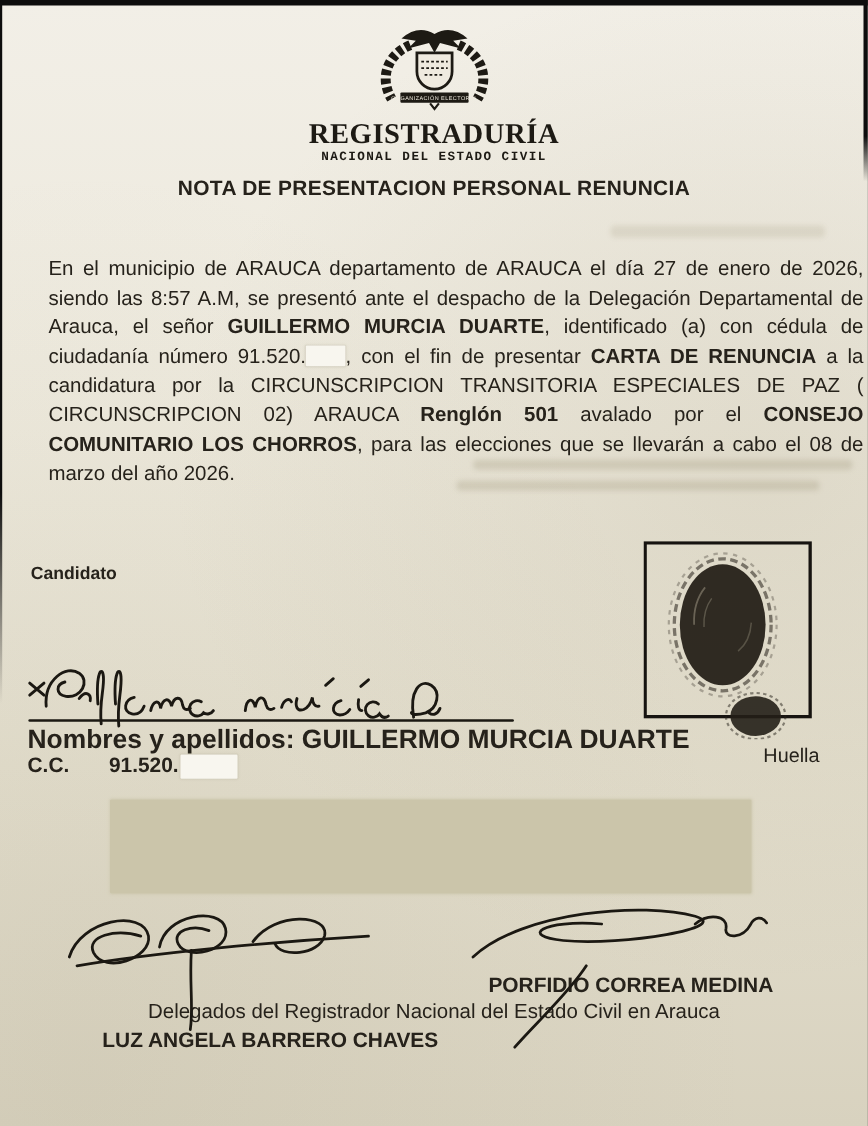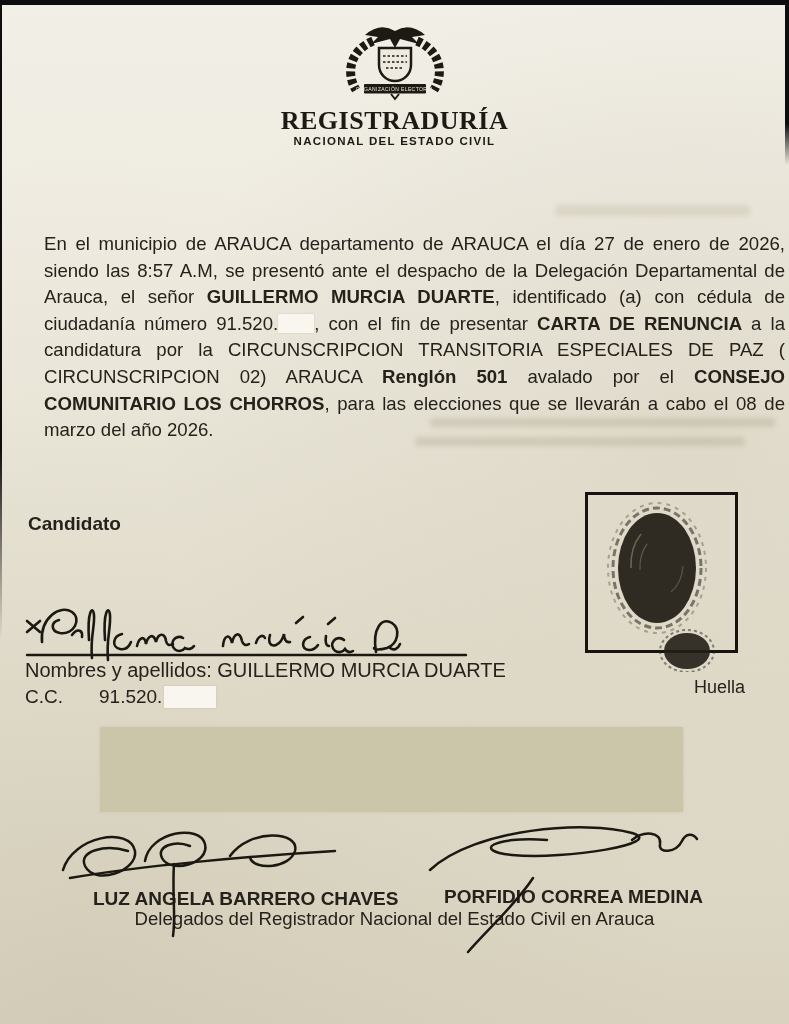--- a/index.html
+++ b/index.html
@@ -14,53 +14,53 @@
     content:""; position:absolute; inset:0; pointer-events:none;
     background:radial-gradient(ellipse at 88% 42%, rgba(158,148,118,0.16), transparent 55%),
                radial-gradient(ellipse at 10% 95%, rgba(150,142,112,0.10), transparent 60%);
   }
   .scan-top-bar { position:absolute; left:0; top:0; width:789px; height:5px; background:#0d0d0d; z-index:6; }
   .scan-left-edge { position:absolute; left:0; top:0; width:2px; height:640px; background:linear-gradient(180deg,#0d0d0d 70%,transparent); z-index:6; }
   .scan-right-edge { position:absolute; right:0; top:0; width:4px; height:165px; background:linear-gradient(180deg,#0d0d0d 75%,transparent); z-index:6; }
 
   .logo-wrap { position:absolute; left:0; right:0; top:20px; text-align:center; z-index:2; }
   .brand-name { font-family:"Liberation Serif", serif; font-weight:bold; font-size:26px; letter-spacing:0.5px; color:#1d1a14; line-height:1.0; margin-top:2px; }
-  .brand-sub { font-family:Liberation Sans, sans-serif; font-weight:bold; font-size:11.5px; letter-spacing:1.3px; color:#1d1a14; margin-top:1px; }
+  .brand-sub { font-family:Liberation Mono, monospace; font-weight:bold; font-size:11.5px; letter-spacing:1.3px; color:#1d1a14; margin-top:1px; }
 
   .doc-title { position:absolute; left:0; right:0; top:161px; text-align:center; font-size:19px; font-weight:bold; letter-spacing:0.3px; z-index:2; }
 
   .body-par { position:absolute; left:44px; top:231px; width:741px; font-size:18.6px; line-height:26.6px; text-align:justify; z-index:2; }
   .body-par b { font-weight:bold; }
   .redact-inline { display:inline-block; height:19px; vertical-align:-3px;
     background:var(--redaction_white,#f8f6ef); box-shadow:0 0 2px rgba(120,110,85,0.25); border-radius:1px; }
 
   .closing { position:absolute; left:28px; top:470px; font-size:19px; z-index:2; }
-  .candidato { position:absolute; left:28px; top:513px; font-size:19px; font-weight:bold; z-index:2; }
+  .candidato { position:absolute; left:28px; top:513px; font-size:16px; font-weight:bold; z-index:2; }
 
   .fp-box { position:absolute; left:585px; top:492px; z-index:2; }
   .fp-caption { position:absolute; left:585px; top:676px; width:160px; text-align:right; font-size:18px; line-height:22px; z-index:2; }
 
   .sig-candidate { position:absolute; left:18px; top:588px; z-index:3; }
-  .names-line { position:absolute; left:25px; top:659px; font-size:20px; font-weight:normal; z-index:2; }
-  .cc-line { position:absolute; left:25px; top:686px; font-size:19px; font-weight:normal; z-index:2; display:flex; align-items:center; }
+  .names-line { position:absolute; left:25px; top:659px; font-size:24px; font-weight:bold; z-index:2; }
+  .cc-line { position:absolute; left:25px; top:686px; font-size:19px; font-weight:bold; z-index:2; display:flex; align-items:center; }
   .cc-gap { display:inline-block; width:36px; }
   .cc-redact { display:inline-block; width:52px; height:22px; margin-left:2px; vertical-align:-4px;
     background:var(--redaction_white,#f8f6ef); box-shadow:0 0 2px rgba(120,110,85,0.25); border-radius:1px; }
 
   .redaction-band { position:absolute; left:100px; top:727px; width:583px; height:85px;
     background:var(--redaction_band,#cbc5aa); box-shadow:0 0 3px var(--redaction_band,#cbc5aa); border-radius:1px; z-index:2; }
 
   .bleed { position:absolute; background:rgba(142,132,102,0.22); filter:blur(2.5px); border-radius:4px; z-index:1; }
   .bleed-1 { left:430px; top:418px; width:345px; height:9px; }
   .bleed-2 { left:415px; top:437px; width:330px; height:9px; }
   .bleed-3 { left:555px; top:205px; width:195px; height:11px; opacity:0.7; }
 
   .sig-delegate-1 { position:absolute; left:48px; top:818px; z-index:3; }
   .sig-delegate-2 { position:absolute; left:415px; top:818px; z-index:3; }
-  .delegate-name-1 { position:absolute; left:93px; top:888px; font-size:19px; font-weight:bold; z-index:2; }
+  .delegate-name-1 { position:absolute; left:93px; top:936px; font-size:19px; font-weight:bold; z-index:2; }
   .delegate-name-2 { position:absolute; left:444px; top:886px; font-size:19px; font-weight:bold; z-index:2; }
   .delegates-caption { position:absolute; left:0; right:0; top:908px; text-align:center; font-size:18.6px; z-index:2; }
 </style>
 </head>
 <body>
 
 <div id="page">
 
   <div class="scan-top-bar"></div>
   <div class="scan-left-edge"></div>
@@ -78,20 +78,21 @@
       <path d="M46,28 h32 v17 a16,16 0 0 1 -32,0 z" fill="#efeadf" stroke="#1d1a14" stroke-width="2.5"></path>
       <path d="M50,36 h24 M50,42 h24 M53,48 h18" stroke="#1d1a14" stroke-width="1.6" stroke-dasharray="2.5 2"></path>
       <rect x="31" y="64" width="62" height="9.5" rx="1" fill="#1d1a14"></rect>
       <text x="62" y="71" text-anchor="middle" font-size="5" letter-spacing="0.4" fill="#efeadf" font-family="Liberation Sans, sans-serif">ORGANIZACIÓN ELECTORAL</text>
       <path d="M58,74 l4,5 4,-5" fill="none" stroke="#1d1a14" stroke-width="2"></path>
     </svg>
     <div class="brand-name">REGISTRADURÍA</div>
     <div class="brand-sub">NACIONAL DEL ESTADO CIVIL</div>
   </div>
 
+  <div class="doc-title">NOTA DE PRESENTACION PERSONAL RENUNCIA</div>
 
   <div class="body-par"><span>En el municipio de ARAUCA departamento de ARAUCA el día 27 de enero de 2026, siendo las 8:57 A.M, se presentó ante el despacho de la Delegación Departamental de Arauca, el señor </span><b>GUILLERMO MURCIA DUARTE</b><span>, identificado (a) con cédula de ciudadanía número 91.520.</span><span class="redact-inline" style="width: 36px;"></span><span>, con el fin de presentar </span><b>CARTA DE RENUNCIA</b><span> a la candidatura por la CIRCUNSCRIPCION TRANSITORIA ESPECIALES DE PAZ ( CIRCUNSCRIPCION 02) ARAUCA </span><b>Renglón 501</b><span> avalado por el </span><b>CONSEJO COMUNITARIO LOS CHORROS</b><span>, para las elecciones que se llevarán a cabo el 08 de marzo del año 2026.</span></div>
 
   <div class="candidato">Candidato</div>
 
   <svg class="fp-box" width="160" height="180" viewBox="0 0 160 180">
     <rect x="1.5" y="1.5" width="150" height="158" fill="none" stroke="#161310" stroke-width="3"></rect>
     <g>
       <ellipse cx="72" cy="76" rx="39" ry="55" fill="#241f17" opacity="0.94"></ellipse>
       <ellipse cx="72" cy="76" rx="44" ry="60" fill="none" stroke="#241f17" stroke-width="3" stroke-dasharray="7 4" opacity="0.55"></ellipse>

